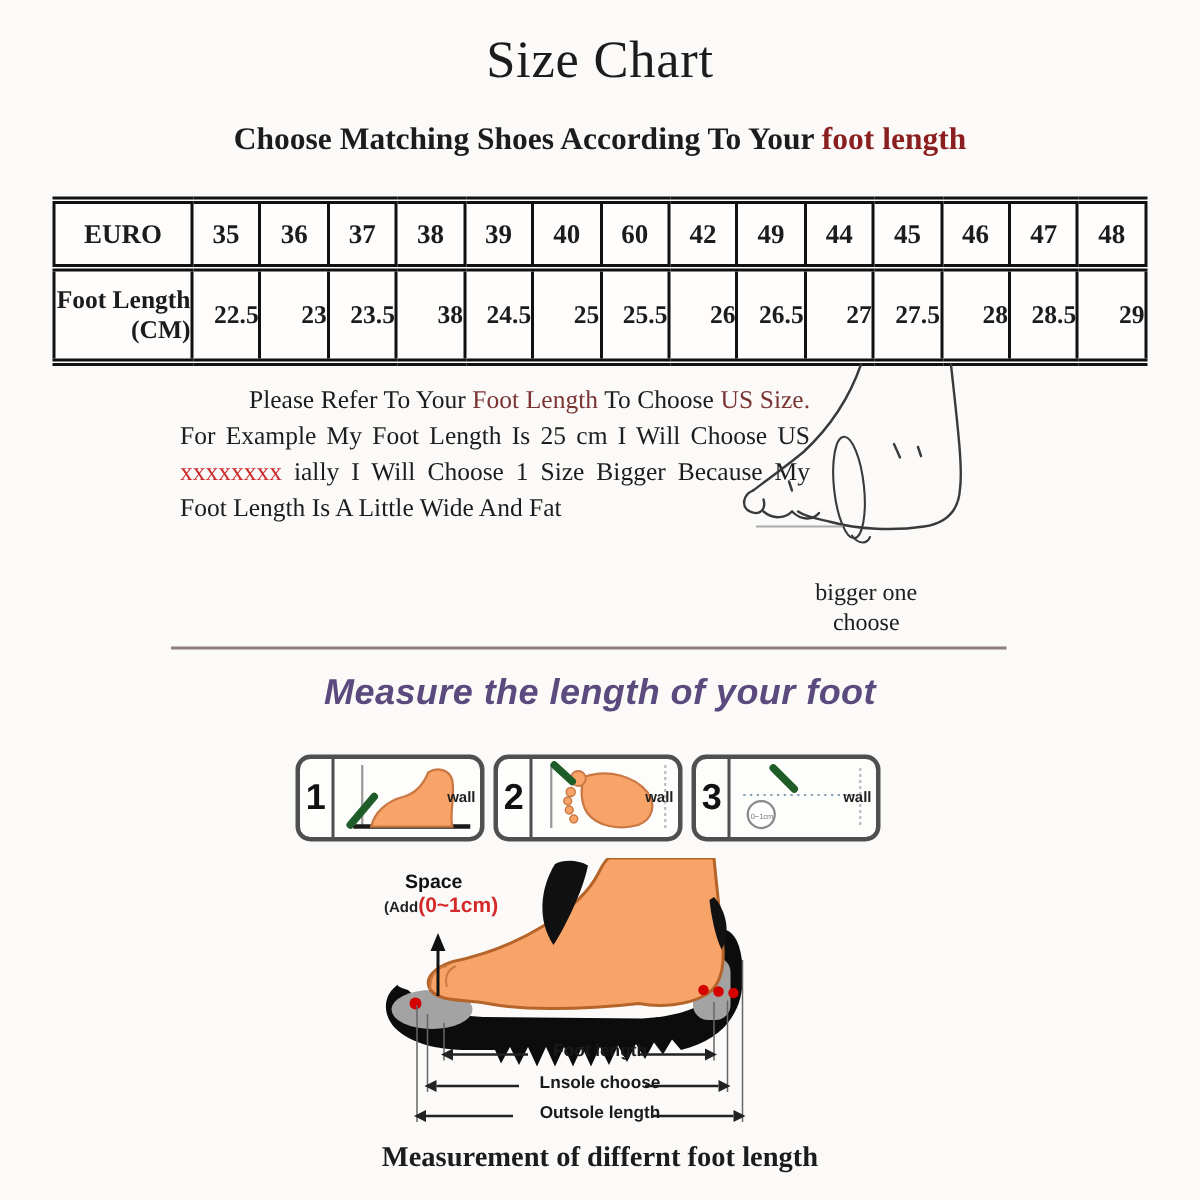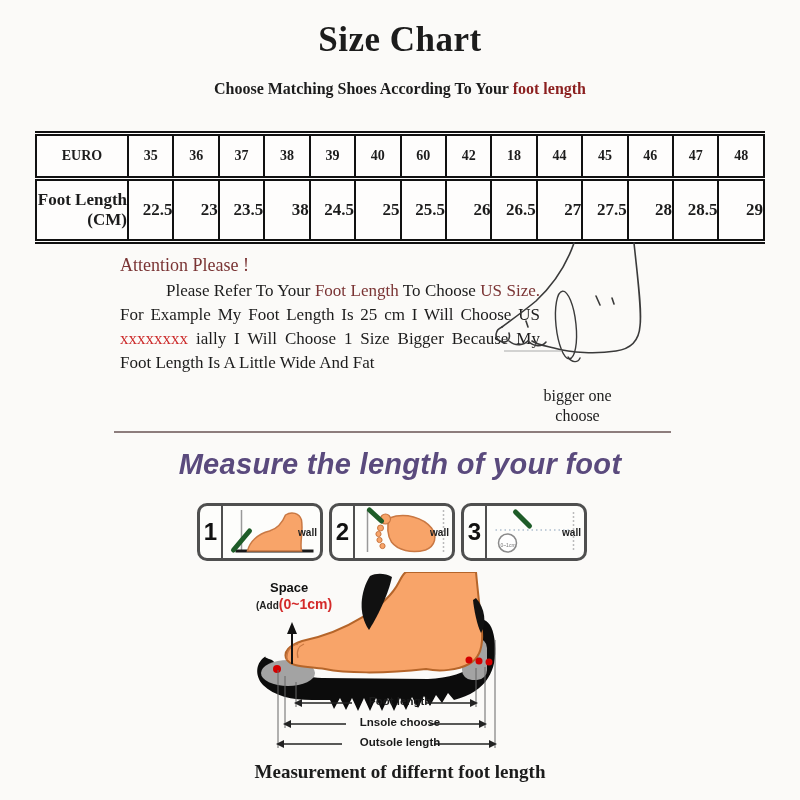--- a/index.html
+++ b/index.html
@@ -1,50 +1,50 @@
 <!DOCTYPE html>
 <html><head>
 <meta charset="utf-8">
 <style>
   html,body{margin:0;padding:0;}
   body{width:800px;height:800px;background:#fbfaf8;font-family:"Liberation Serif",serif;color:#1c1c1c;}
   .page{position:relative;width:800px;height:800px;overflow:hidden;}
 
   .title{position:absolute;top:20px;left:0;width:800px;text-align:center;
-         font-size:35px;font-weight:bold;letter-spacing:.5px;margin:0;}
+         font-size:35px;font-weight:normal;letter-spacing:.5px;margin:0;}
   .subtitle{position:absolute;top:80px;left:0;width:800px;text-align:center;
-            font-size:16px;font-weight:bold;}
+            font-size:21px;font-weight:bold;}
   .maroon-bright{color:#8b1f1f;}
   .maroon{color:#7a3434;}
   .red-x{color:#cc2a2a;}
 
   table.size-table{position:absolute;left:35px;top:131px;width:730px;
                    border-collapse:collapse;table-layout:fixed;background:#fefdfc;}
   table.size-table td{border-left:2px solid #111;border-right:2px solid #111;
                       border-top:5px double #111;border-bottom:5px double #111;
                       text-align:center;vertical-align:middle;font-weight:bold;
-                      font-size:14px;padding:0;}
+                      font-size:18px;padding:0;}
   table.size-table col.first{width:92px;}
   tr.row-euro td{height:40px;}
   tr.row-len td{height:58px;font-size:17px;text-align:right;}
   td.rowhead2{font-size:15px;line-height:1.15;}
 
   .attention{position:absolute;left:120px;top:255px;width:420px;}
   .att-head{color:#7a3434;font-size:18px;margin-bottom:3px;}
   .att-text{margin:0;font-size:17px;line-height:1.42;text-align:justify;text-indent:46px;}
 
   .foot-sketch{position:absolute;left:492px;top:240px;width:185px;height:132px;}
   .sketch-caption{position:absolute;left:505px;top:386px;width:145px;text-align:center;
                   font-size:16px;line-height:1.25;}
 
   .divider{position:absolute;left:114px;top:431px;width:557px;height:2px;background:#8d7d7d;}
 
   .measure-heading{position:absolute;top:448px;left:0;width:800px;text-align:center;
       font-family:"Liberation Sans",sans-serif;font-weight:bold;font-style:italic;
-      font-size:29px;color:#5a4a7d;letter-spacing:.3px;}
+      font-size:24px;color:#5a4a7d;letter-spacing:.3px;}
 
   .steps{position:absolute;left:197px;top:503px;display:flex;gap:6px;}
   .panel{position:relative;box-sizing:border-box;width:126px;height:58px;
          border:3px solid #4f4f4f;border-radius:10px;background:#fdfdfb;}
   .num{position:absolute;left:0;top:0;bottom:0;width:21px;border-right:2px solid #4f4f4f;
        display:flex;align-items:center;justify-content:center;
        font-family:"Liberation Sans",sans-serif;font-weight:800;font-size:24px;color:#111;}
   .panel svg{position:absolute;left:23px;top:0;}
   .wall{position:absolute;right:3px;top:50%;transform:translateY(-50%);
         font-family:"Liberation Sans",sans-serif;font-weight:700;font-size:10px;color:#222;}
@@ -95,21 +95,21 @@
         <tr class="row-euro">
       <td>EURO</td>
       <td>35</td>
       <td>36</td>
       <td>37</td>
       <td>38</td>
       <td>39</td>
       <td>40</td>
       <td>60</td>
       <td>42</td>
-      <td>18</td>
+      <td>49</td>
       <td>44</td>
       <td>45</td>
       <td>46</td>
       <td>47</td>
       <td>48</td>
     </tr>
     <tr class="row-len">
       <td class="rowhead2">Foot Length (CM)</td>
       <td>22.5</td>
       <td>23</td>
@@ -123,21 +123,20 @@
       <td>27</td>
       <td>27.5</td>
       <td>28</td>
       <td>28.5</td>
       <td>29</td>
     </tr>
   </tbody>
     </table>
 
   <div class="attention">
-    <div class="att-head">Attention Please !</div>
     <p class="att-text"><span>Please Refer To Your </span><span class="maroon">Foot Length</span><span> To Choose </span><span class="maroon">US Size.</span><span> For Example My Foot Length Is 25 cm I Will Choose US </span><span class="red-x">xxxxxxxx</span><span> ially I Will Choose 1 Size Bigger Because My Foot Length Is A Little Wide And Fat</span></p>
   </div>
 
   <svg class="foot-sketch" viewBox="0 0 185 130">
     <g fill="none" stroke="#3a3a3a" stroke-width="1.6" stroke-linecap="round">
       <path d="M142,2 C146,40 150,70 148,85 C147,100 138,108 124,110 C104,113 80,112 62,107 C54,105 46,104 40,100"></path>
       <path d="M82,2 C74,25 60,45 44,60 C32,70 18,80 10,86"></path>
       <path d="M10,86 C3,89 2,97 8,100 C14,103 19,99 17,92"></path>
       <path d="M17,100 C24,106 32,104 36,100"></path>
       <path d="M36,100 C42,106 50,106 54,101"></path>

